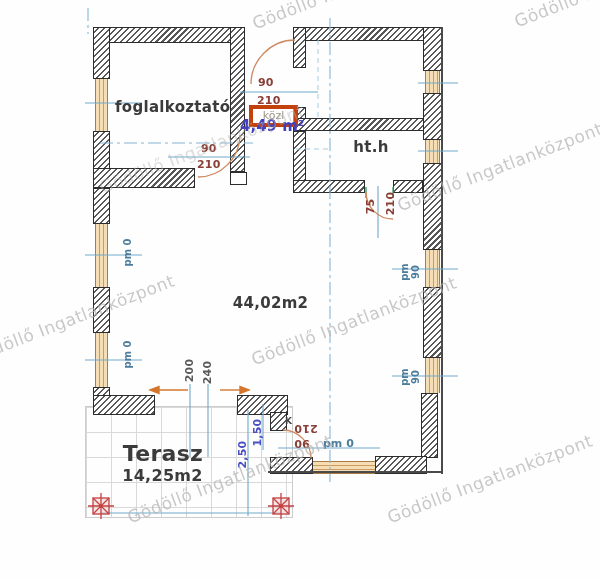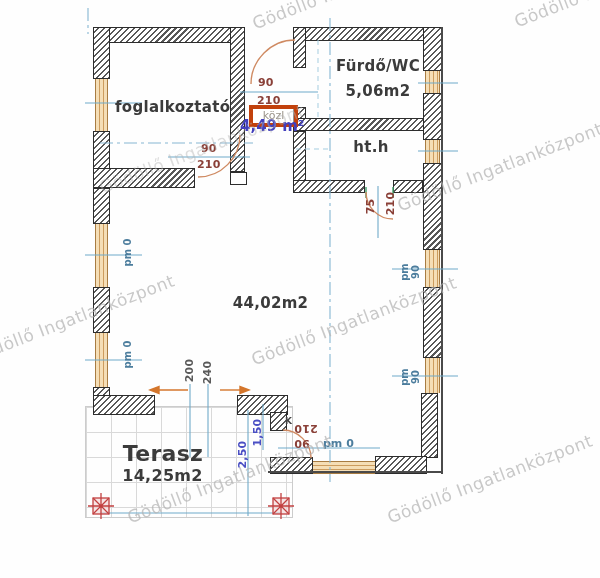--- a/index.html
+++ b/index.html
@@ -128,22 +128,20 @@
     </g>
     <g stroke="#c24040" stroke-width="1.3">
       <rect x="93" y="498" width="16" height="16" fill="#f2d2d2" fill-opacity="0.6"></rect>
       <path d="M93 498 L109 514 M109 498 L93 514 M88 506 L114 506 M101 493 L101 519" fill="none"></path>
       <rect x="273" y="498" width="16" height="16" fill="#f2d2d2" fill-opacity="0.6"></rect>
       <path d="M273 498 L289 514 M289 498 L273 514 M268 506 L294 506 M281 493 L281 519" fill="none"></path>
     </g>
   </svg>
 
   <div class="lbl" style="left:115px;top:98px;width:115px">foglalkoztató</div>
-  <div class="lbl" style="left:322px;top:57px;width:112px">Fürdő/WC</div>
-  <div class="lbl" style="left:322px;top:82px;width:112px">5,06m2</div>
   <div class="lbl" style="left:330px;top:138px;width:82px">ht.h</div>
   <div class="lbl" style="left:208px;top:294px;width:125px">44,02m2</div>
   <div class="lbl" style="left:118px;top:441px;width:90px;font-size:22px">Terasz</div>
   <div class="lbl" style="left:105px;top:466px;width:115px;font-size:16px">14,25m2</div>
 
   <div class="kbox" style="left:249px;top:105px;width:41px;height:14px">közl</div>
   <div class="area449" style="left:240px;top:117px">4,49 m²</div>
 
   <div class="dim" style="left:258px;top:76px">90</div>
   <div class="dim" style="left:257px;top:94px">210</div>

